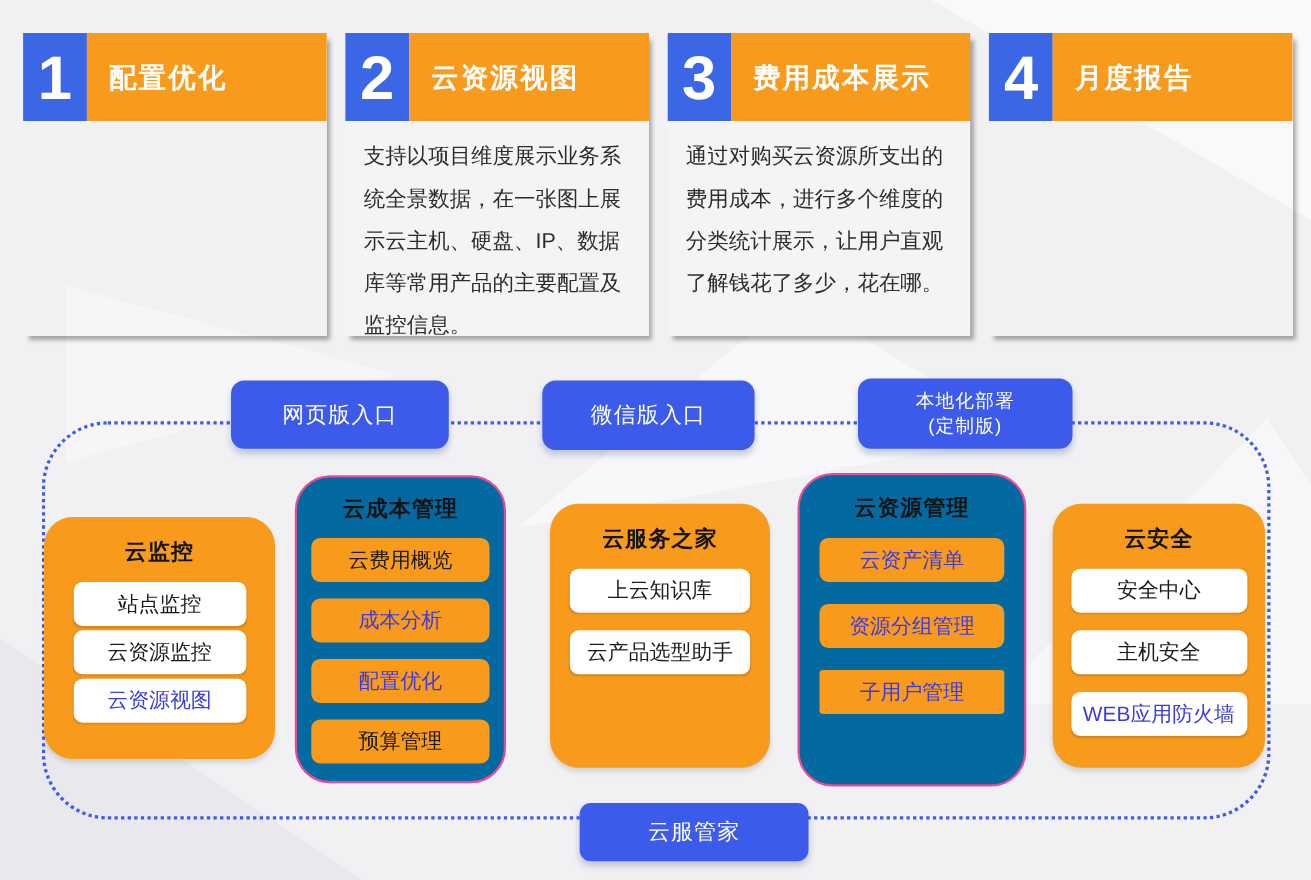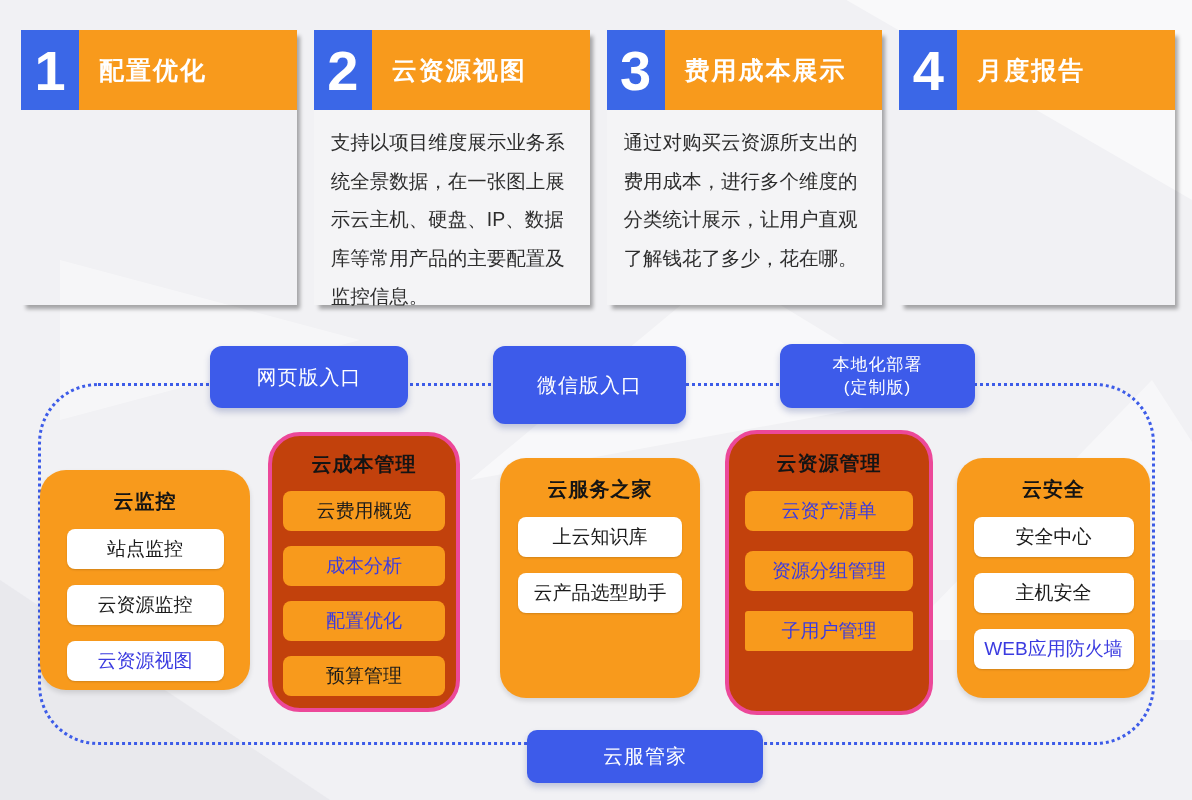--- a/index.html
+++ b/index.html
@@ -34,39 +34,39 @@
   
   .platform-border { position:absolute; left:38px; top:383px; width:1117px; height:362px;
                      border:3px dotted #3d5ce8; border-radius:60px; z-index:1; }
 
   
   .blue-btn { position:absolute; z-index:3; background:#3d5bea; color:#fff; border-radius:12px;
               display:flex; flex-direction:column; align-items:center; justify-content:center;
               font-size:20px; letter-spacing:1px; box-shadow:0 4px 6px rgba(40,60,140,.25);
               cursor:pointer; }
   .entry-web    { left:210px; top:346px; width:198px; height:62px; }
-  .entry-wechat { left:493px; top:346px; width:193px; height:78px; }
+  .entry-wechat { left:493px; top:346px; width:193px; height:63px; }
   .entry-local  { left:780px; top:344px; width:195px; height:64px; font-size:17px; line-height:23px; }
-  .footer-btn   { left:527px; top:730px; width:236px; height:53px; border-radius:10px; }
+  .footer-btn   { left:527px; top:730px; width:208px; height:53px; border-radius:10px; }
 
   
   .module { position:absolute; z-index:2; }
   .orange-mod  { background:#f89a1c; border-radius:26px; box-shadow:0 3px 5px rgba(0,0,0,.12); }
-  .outline-mod { background:#c2410c; border:4px solid #ec4899; border-radius:32px; }
+  .outline-mod { background:#0369a1; border:2px solid #ec4899; border-radius:32px; }
   .module-title { text-align:center; font-weight:bold; font-size:20px; color:#141414; letter-spacing:1px; }
   .module-item { height:40px; border-radius:8px; display:flex; align-items:center; justify-content:center;
                  font-size:19px; margin:0 auto; color:#1b1b1b; cursor:pointer; }
   .white-item  { background:#ffffff; box-shadow:0 1px 2px rgba(0,0,0,.15); }
   .orange-item { background:#f89a1c; }
   .hl { color:#3b3be0; }
   .sq { border-radius:3px; }
 
   .mod-monitor  { left:40px;  top:470px; width:210px; height:220px; padding-top:18px; }
   .mod-monitor .module-title { margin-bottom:14px;text-align:center; }
-  .mod-monitor .module-item  { width:157px; margin-bottom:16px; }
+  .mod-monitor .module-item  { width:157px; margin-bottom:4px; }
 
   .mod-cost { left:268px; top:432px; width:192px; height:280px; padding-top:15px; }
   .mod-cost .module-title { margin-bottom:13px; }
   .mod-cost .module-item  { width:162px; margin-bottom:15px; }
 
   .mod-service { left:500px; top:458px; width:200px; height:240px; padding-top:18px; }
   .mod-service .module-title { margin-bottom:14px; }
   .mod-service .module-item  { width:164px; margin-bottom:16px; }
 
   .mod-resource { left:725px; top:430px; width:208px; height:285px; padding-top:16px; }

